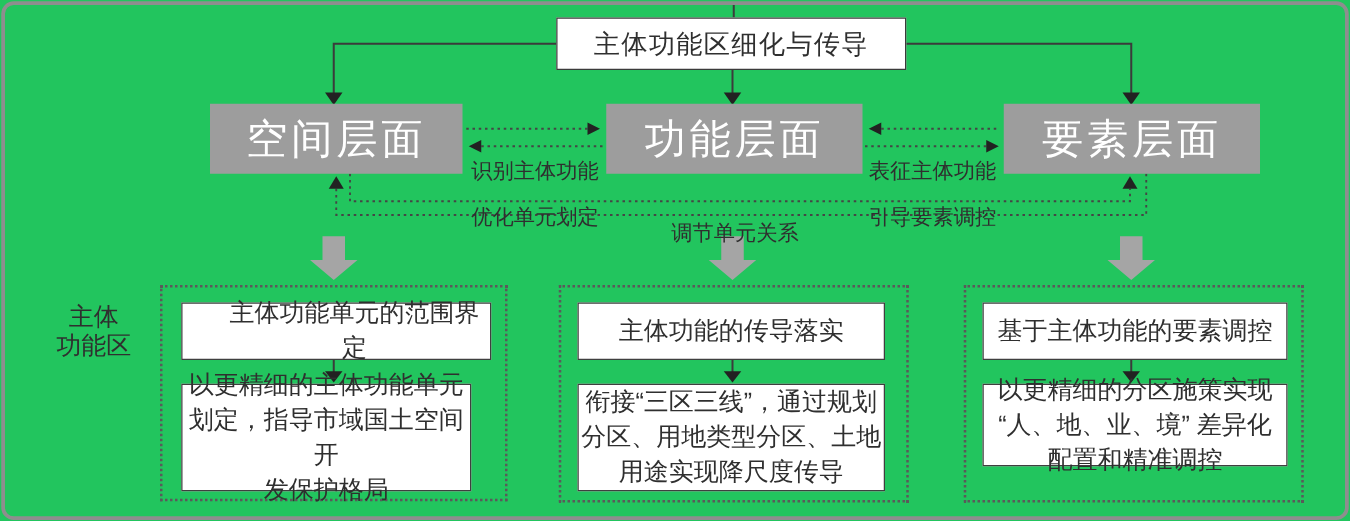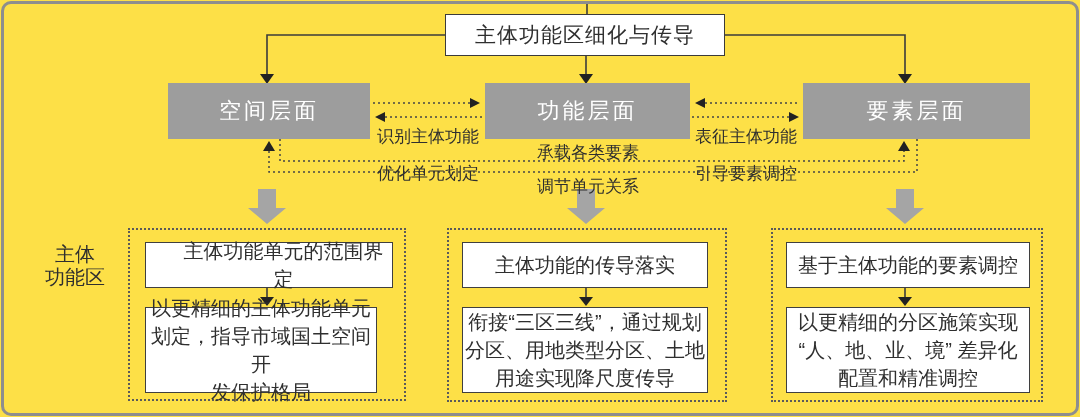--- a/index.html
+++ b/index.html
@@ -1,37 +1,37 @@
 <!DOCTYPE html>
 <html><head>
 <meta charset="utf-8">
 <style>
   html,body{margin:0;padding:0;background:#fff;}
   #canvas{
-    position:relative;width:1080px;height:417px;background:#fde047;overflow:hidden;
+    position:relative;width:1080px;height:417px;background:#22c55e;overflow:hidden;
     font-family:"Liberation Sans","DejaVu Sans",sans-serif;color:var(--text,#2f2f2f);
   }
   .frame{position:absolute;inset:1px;border:3px solid var(--frame,#8e8e8e);border-radius:10px;pointer-events:none;}
   svg.overlay{position:absolute;left:0;top:0;width:1080px;height:417px;}
   .solid-line{stroke:var(--line,#3b3b3b);stroke-width:1.6;fill:none;}
   .dot-line{stroke:#454545;stroke-width:1.5;fill:none;stroke-dasharray:2 3;}
   .arrowhead{fill:#222;stroke:none;}
   .block-arrow{fill:var(--blockarrow,#a5a5a5);stroke:none;}
   .abs{position:absolute;box-sizing:border-box;}
   .title-box{
     left:445px;top:14px;width:280px;height:42px;border:1.6px solid #3b3b3b;background:#fff;
     display:flex;align-items:center;justify-content:center;font-size:21px;letter-spacing:1px;
   }
   .layer-box{
     top:83px;height:56px;background:var(--layerfill,#9d9d9d);color:var(--layertext,#fff);
-    display:flex;align-items:center;justify-content:center;font-size:22px;letter-spacing:3px;
+    display:flex;align-items:center;justify-content:center;font-size:33px;letter-spacing:3px;
   }
   .layer-l{left:168px;width:202px;}
   .layer-m{left:485px;width:205px;}
-  .layer-r{left:803px;width:227px;}
+  .layer-r{left:803px;width:205px;}
   .link-label{width:116px;text-align:center;font-size:17px;white-space:nowrap;margin-top:41px;}
   .mid-label{width:140px;text-align:center;font-size:17px;white-space:nowrap;}
   .row-label{width:104px;text-align:center;font-size:20px;line-height:23px;white-space:pre-line;}
   .outer-dash{border:2px dotted #5a5a5a;background:transparent;}
   .inner-box{
     border:1.6px solid #3f3f3f;background:#fff;display:flex;align-items:center;justify-content:center;
     font-size:20px;text-align:center;line-height:28px;white-space:pre-line;
   }
 </style>
 </head>
@@ -81,38 +81,37 @@
   <div class="abs title-box">主体功能区细化与传导</div>
 
   <div class="abs layer-box layer-l">空间层面</div>
   <div class="abs layer-box layer-m">功能层面</div>
   <div class="abs layer-box layer-r">要素层面</div>
 
   <div class="abs link-label" style="left:370px;top:84px;">识别主体功能</div>
   <div class="abs link-label" style="left:370px;top:121px;">优化单元划定</div>
   <div class="abs link-label" style="left:688px;top:84px;">表征主体功能</div>
   <div class="abs link-label" style="left:688px;top:121px;">引导要素调控</div>
-  <div class="abs mid-label" style="left:518px;top:141px;">承载各类要素</div>
   <div class="abs mid-label" style="left:518px;top:175px;">调节单元关系</div>
 
   <div class="abs row-label" style="left:23px;top:243px;">主体
 功能区</div>
 
   <div class="abs outer-dash" style="left:128px;top:228px;width:278px;height:173px;"></div>
   <div class="abs inner-box" style="left:145px;top:242px;width:248px;height:46px;padding-left:29px;">主体功能单元的范围界定</div>
   <div class="abs inner-box" style="left:145px;top:307px;width:232px;height:86px;">以更精细的主体功能单元
 划定，指导市域国土空间开
 发保护格局</div>
 
   <div class="abs outer-dash" style="left:447px;top:228px;width:280px;height:174px;"></div>
   <div class="abs inner-box" style="left:462px;top:242px;width:246px;height:46px;">主体功能的传导落实</div>
   <div class="abs inner-box" style="left:462px;top:307px;width:246px;height:86px;">衔接“三区三线”，通过规划
 分区、用地类型分区、土地
 用途实现降尺度传导</div>
 
   <div class="abs outer-dash" style="left:771px;top:228px;width:272px;height:174px;"></div>
   <div class="abs inner-box" style="left:786px;top:242px;width:244px;height:46px;">基于主体功能的要素调控</div>
-  <div class="abs inner-box" style="left:786px;top:307px;width:244px;height:86px;">以更精细的分区施策实现
+  <div class="abs inner-box" style="left:786px;top:307px;width:244px;height:66px;">以更精细的分区施策实现
 “人、地、业、境” 差异化
 配置和精准调控</div>
 
   <div class="frame"></div>
 </div>
 
 </body></html>

